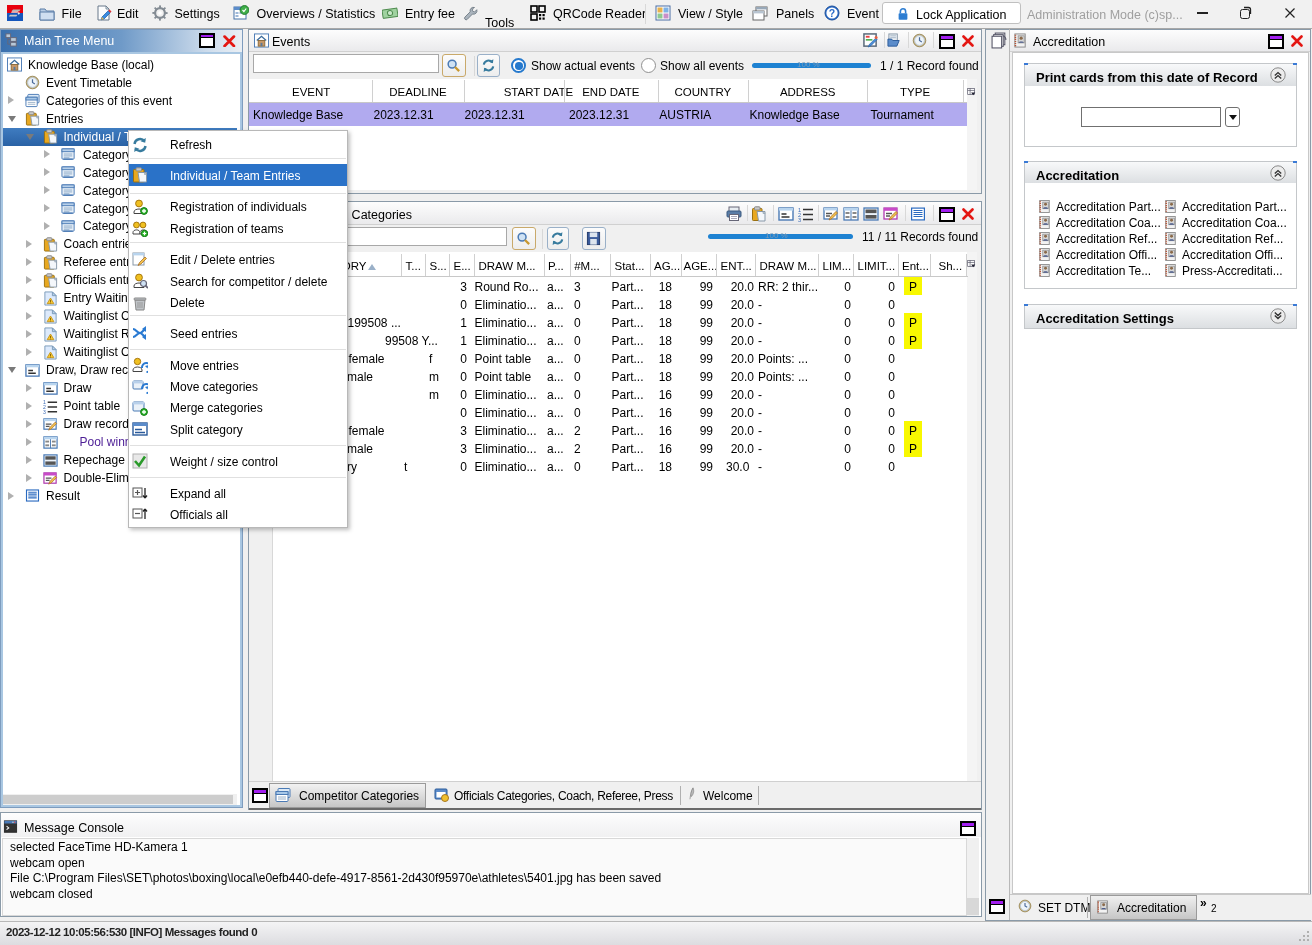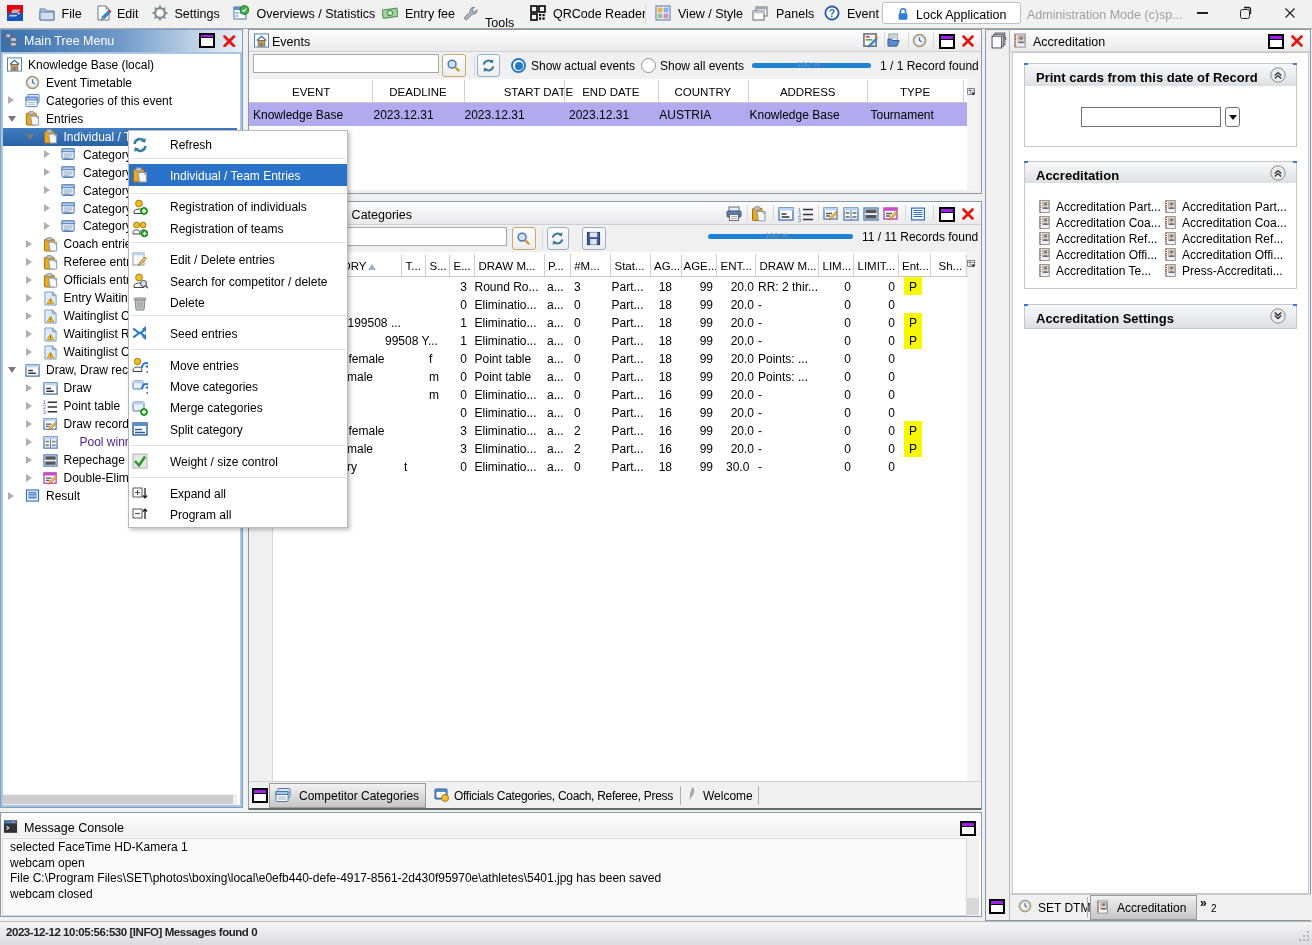--- a/index.html
+++ b/index.html
@@ -999,12 +999,12 @@
     <rect x="1" y="3" width="9" height="9" fill="#fff" stroke="#555"></rect>
     <path d="M3 7.5 h5 M5.5 5 v5" stroke="#555" stroke-width="1.2"></path>
     <path d="M13 3 v10 M13 13 l-2-2.5 M13 13 l2-2.5" stroke="#222" stroke-width="1.3" fill="none"></path>
   </svg>
 <div class="row12" style="left:170px;top:486.5px;">Expand all</div>
 <svg class="ab" style="left:132px;top:506px" width="16" height="16" viewBox="0 0 16 16">
     <rect x="1" y="3" width="9" height="9" fill="#fff" stroke="#555"></rect>
     <path d="M3 7.5 h5" stroke="#555" stroke-width="1.2"></path>
     <path d="M13 13 V3 M13 3 l-2 2.5 M13 3 l2 2.5" stroke="#222" stroke-width="1.3" fill="none"></path>
   </svg>
-<div class="row12" style="left:170px;top:507.5px;">Program all</div>
+<div class="row12" style="left:170px;top:507.5px;">Officials all</div>
 </body></html>

